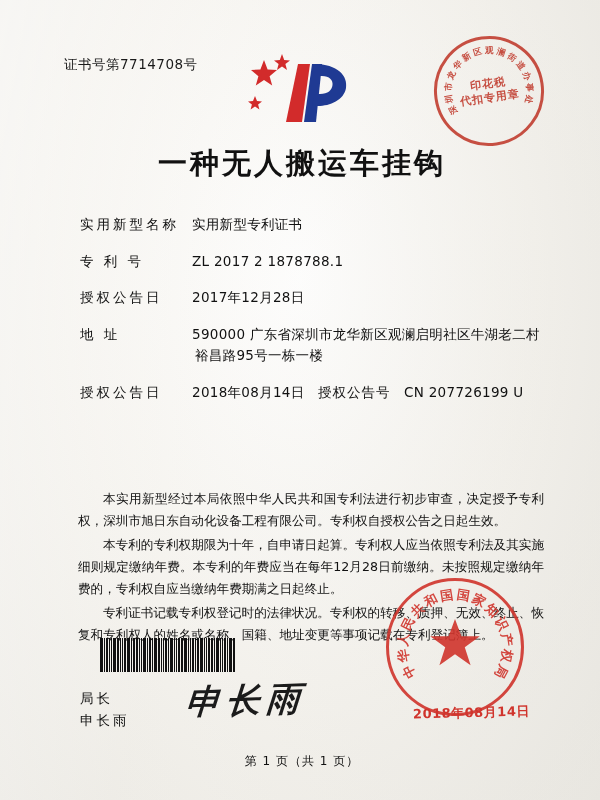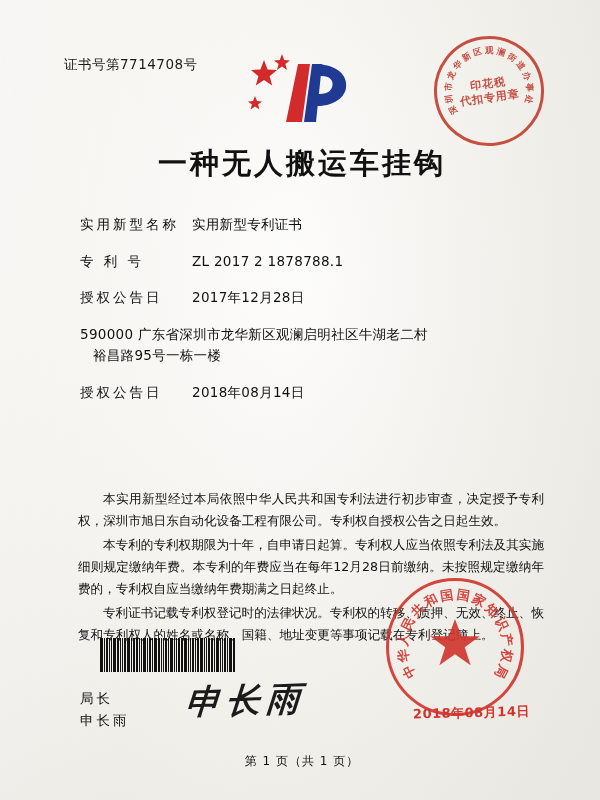--- a/index.html
+++ b/index.html
@@ -127,21 +127,21 @@
     letter-spacing: 3px;
     white-space: nowrap;
   }
   .field-value {
     flex: 1 1 auto;
     letter-spacing: 0.3px;
   }
   .field-value .sub {
     display: block;
     margin-top: 4px;
-    margin-left: 13px;
+    margin-left: 3px;
   }
   .row-split {
     display: flex;
     align-items: flex-start;
     margin-bottom: 4px;
   }
   .row-split .left {
     flex: 0 0 238px;
     display: flex;
   }
@@ -317,30 +317,35 @@
       </div>
       <div class="field-row">
         <div class="field-label">专 利 号</div>
         <div class="field-value">ZL 2017 2 1878788.1</div>
       </div>
       <div class="field-row">
         <div class="field-label">授权公告日</div>
         <div class="field-value">2017年12月28日</div>
       </div>
       <div class="field-row">
+        <div class="field-label">地    址</div>
         <div class="field-value">
           <span>590000 广东省深圳市龙华新区观澜启明社区牛湖老二村</span>
           <span class="sub">裕昌路95号一栋一楼</span>
         </div>
       </div>
 
       <div class="row-split">
         <div class="left">
           <div class="field-label">授权公告日</div>
           <div class="field-value">2018年08月14日</div>
+        </div>
+        <div class="right">
+          <div class="field-label">授权公告号</div>
+          <div class="field-value">CN 207726199 U</div>
         </div>
       </div>
     </div>
 
     <div class="paragraphs">
       <p>本实用新型经过本局依照中华人民共和国专利法进行初步审查，决定授予专利权，深圳市旭日东自动化设备工程有限公司。专利权自授权公告之日起生效。</p>
       <p>本专利的专利权期限为十年，自申请日起算。专利权人应当依照专利法及其实施细则规定缴纳年费。本专利的年费应当在每年12月28日前缴纳。未按照规定缴纳年费的，专利权自应当缴纳年费期满之日起终止。</p>
       <p>专利证书记载专利权登记时的法律状况。专利权的转移、质押、无效、终止、恢复和专利权人的姓名或名称、国籍、地址变更等事项记载在专利登记簿上。</p>
     </div>
 

